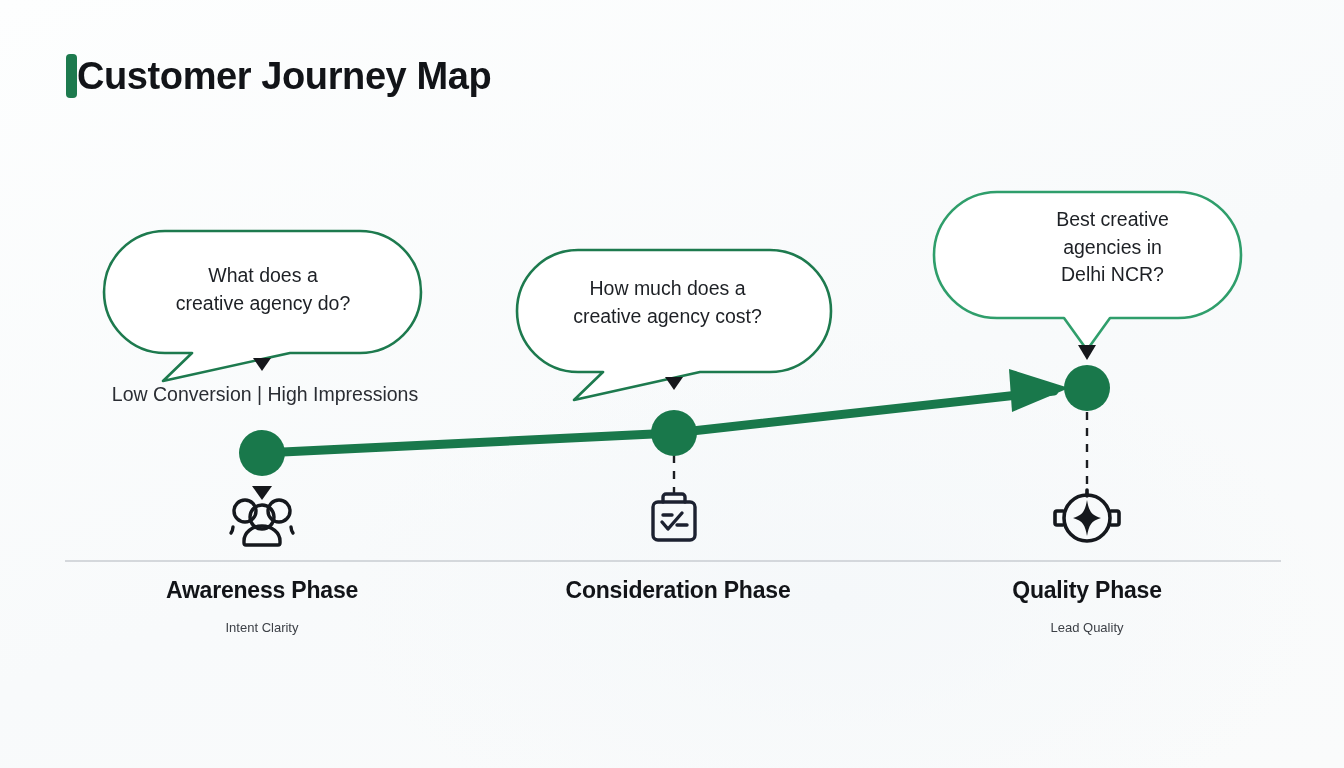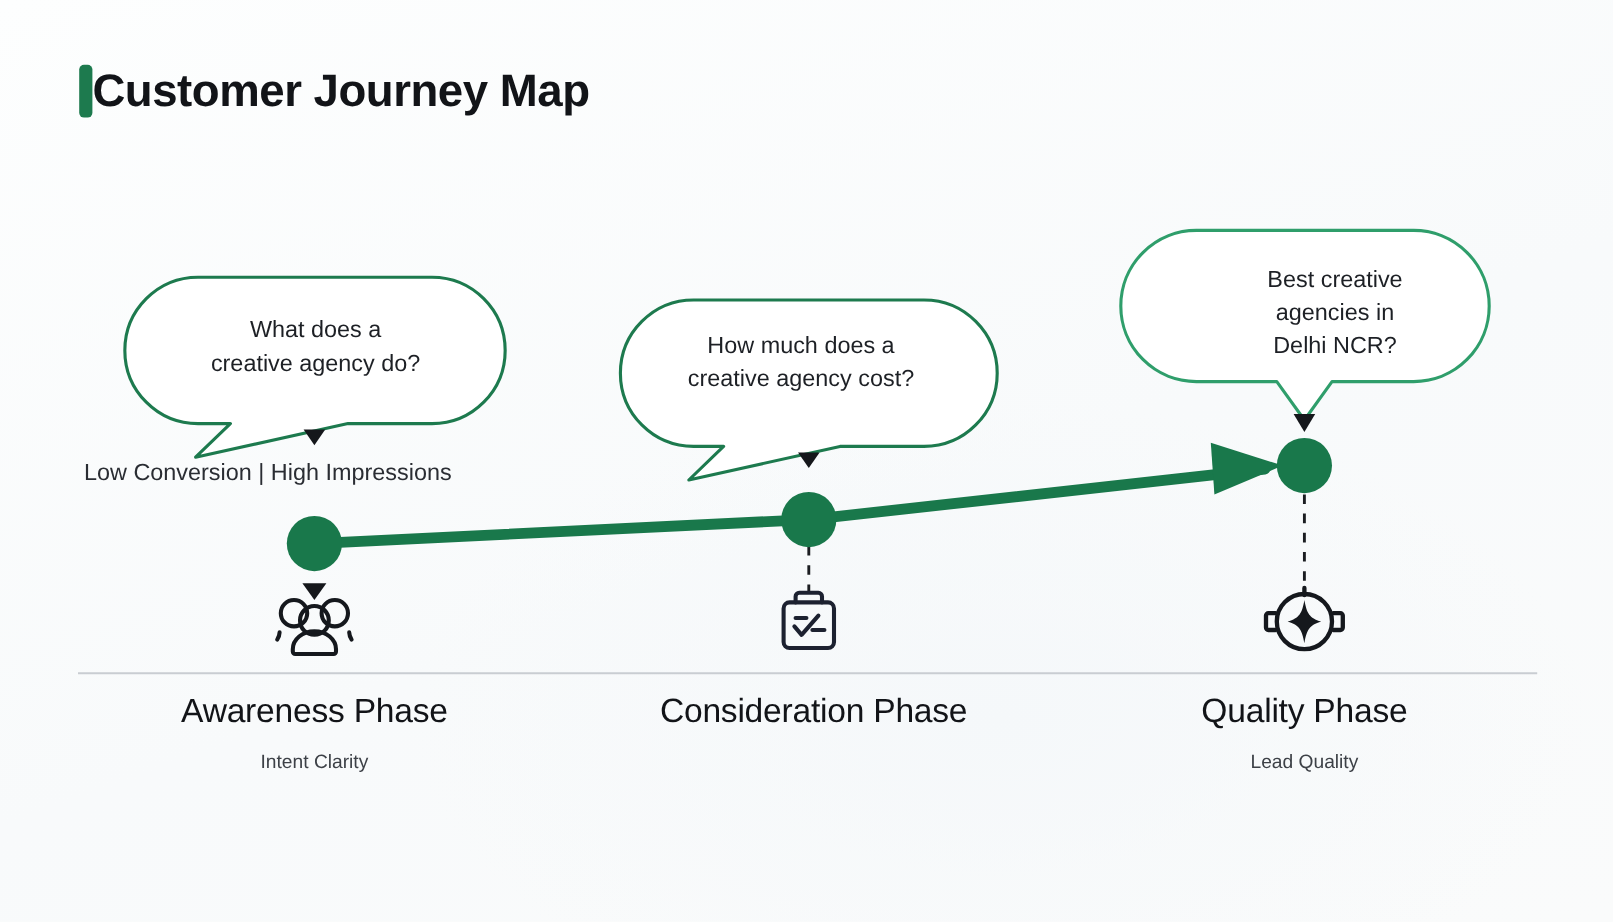--- a/index.html
+++ b/index.html
@@ -62,55 +62,55 @@
     position: absolute;
     text-align: center;
     font-size: 19.5px;
     line-height: 1.42;
     color: #1d2025;
     pointer-events: none;
     white-space: pre-line;
   }
   #bubble-text-1 { left: 108px; top: 262px; width: 310px; }
   #bubble-text-2 { left: 520px; top: 275px; width: 295px; }
-  #bubble-text-3 { left: 935px; top: 220px; width: 307px; padding-left: 24px; }
+  #bubble-text-3 { left: 935px; top: 206px; width: 307px; padding-left: 24px; }
 
   
   .annotation {
     position: absolute;
     left: 70px;
     top: 383px;
     width: 390px;
-    text-align: left;
+    text-align: center;
     font-size: 19.5px;
     color: #2a2d33;
     white-space: nowrap;
   }
 
   
   .phase-col {
     position: absolute;
     top: 578px;
     width: 340px;
     text-align: center;
   }
   #phase-col-0 { left: 92px; }
   #phase-col-1 { left: 508px; }
   #phase-col-2 { left: 917px; }
 
   .phase-title {
-    font-size: 28px;
-    font-weight: 400;
+    font-size: 23px;
+    font-weight: 700;
     color: #121418;
     letter-spacing: -0.2px;
     line-height: 1.1;
   }
   .phase-sub {
     margin-top: 18px;
-    font-size: 16px;
+    font-size: 13px;
     color: #3d4147;
     line-height: 1.1;
   }
 </style>
 </head>
 <body>
 
 <div id="canvas">
 
   <div class="header">

